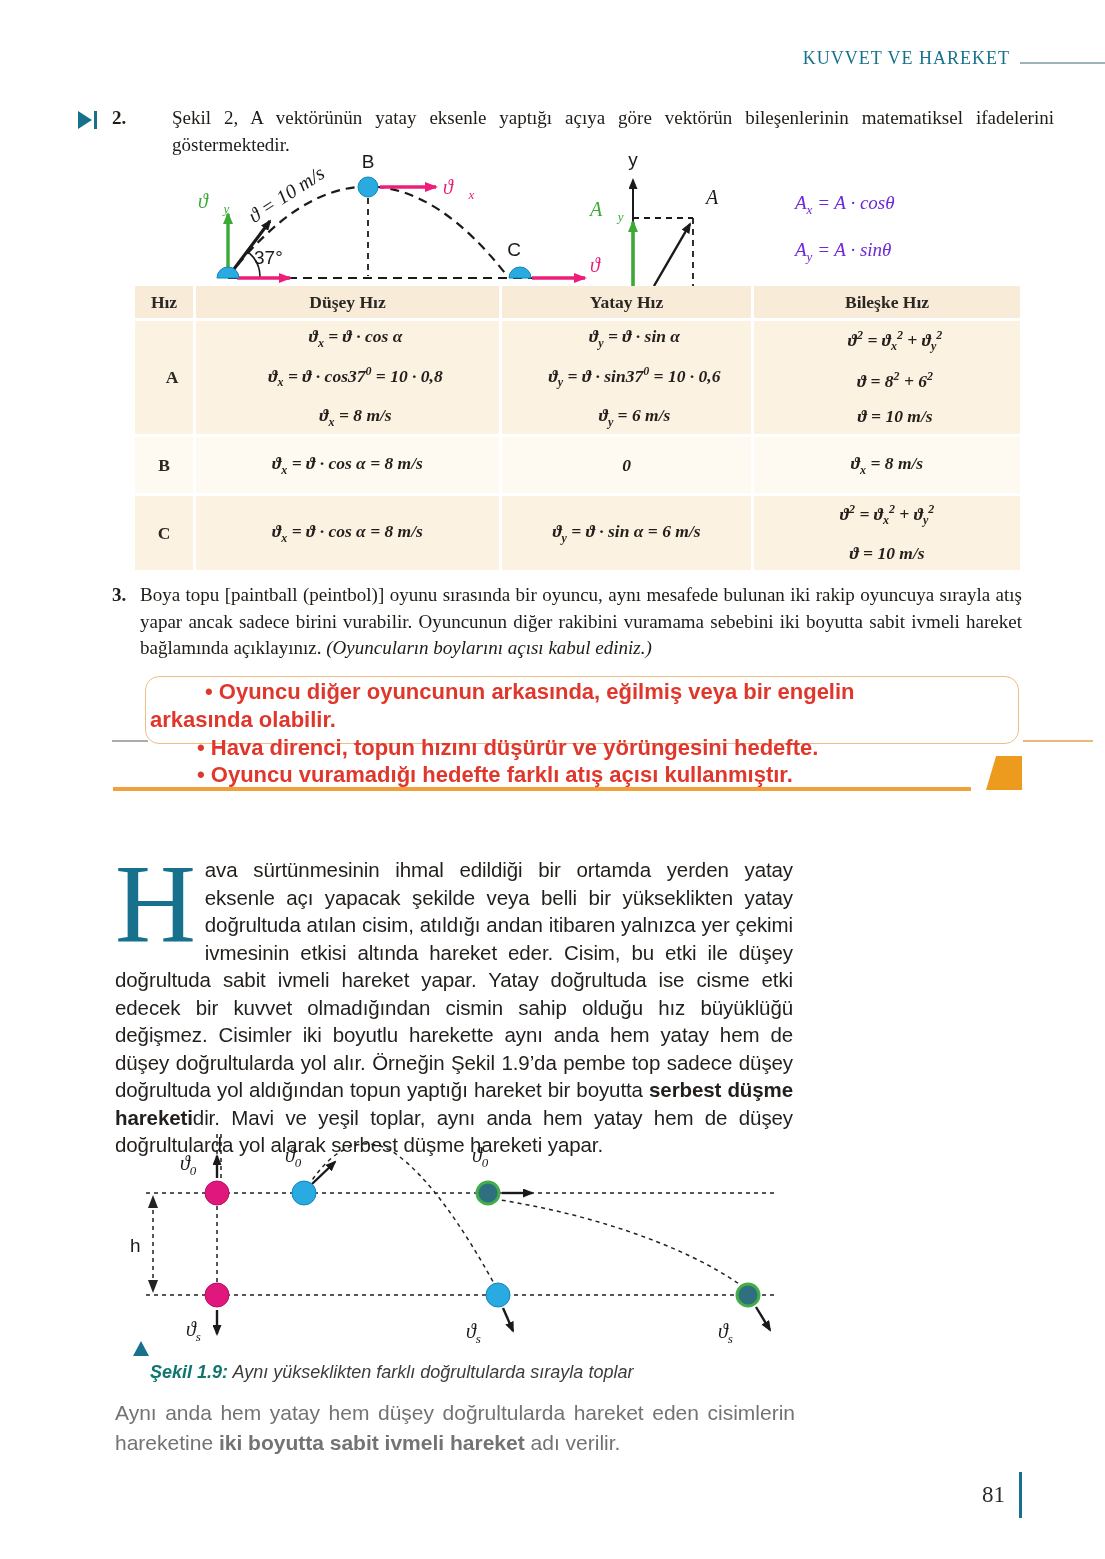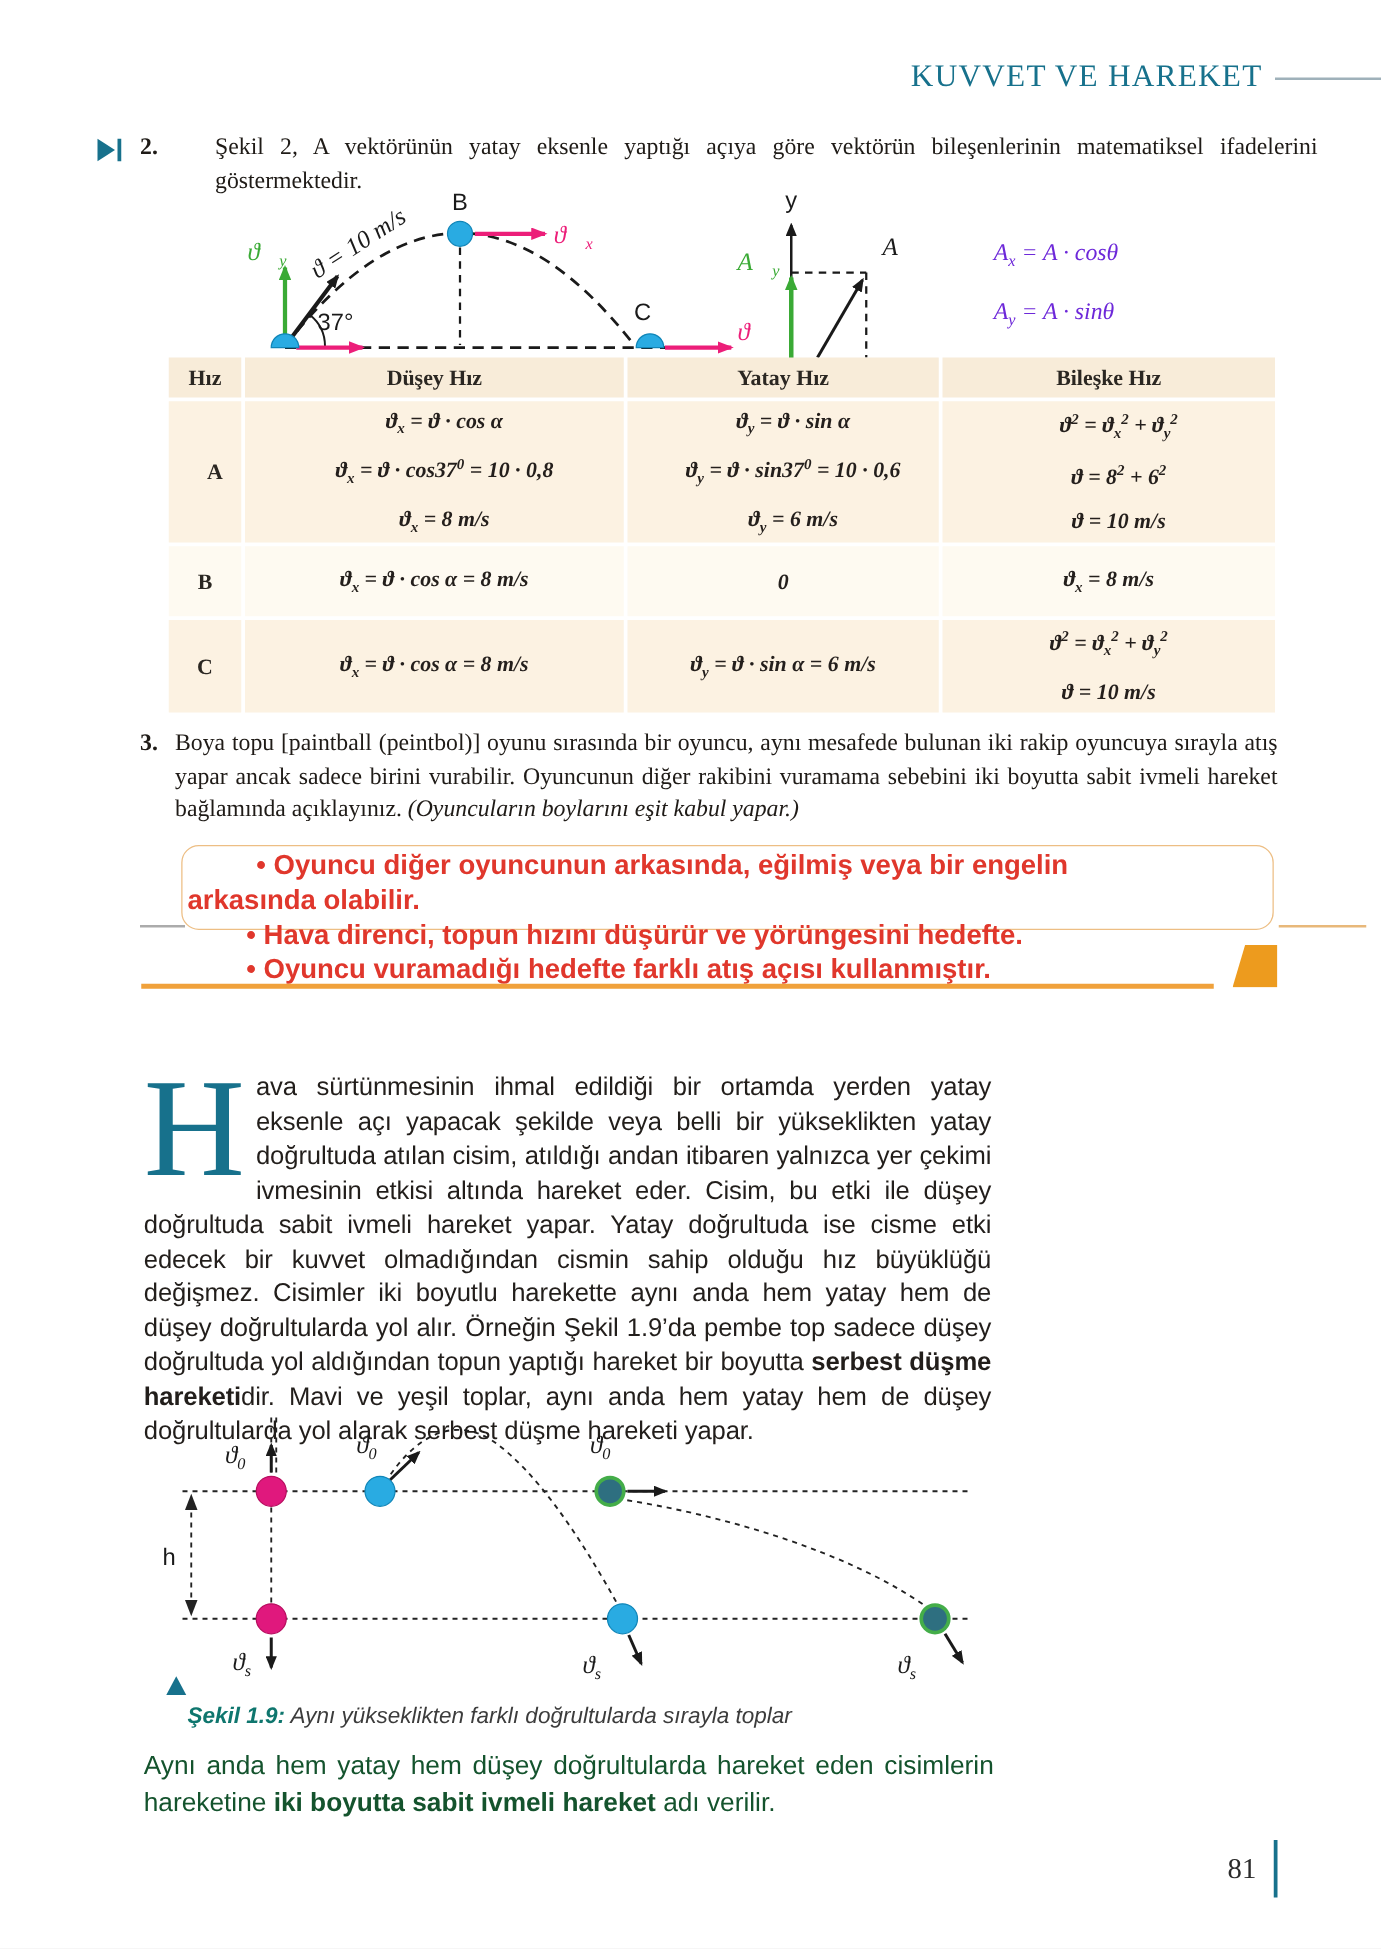--- a/index.html
+++ b/index.html
@@ -1,21 +1,21 @@
 <!DOCTYPE html>
 <html><head>
 <meta charset="utf-8">
 <style>
   html,body{margin:0;padding:0;background:#e9e9e9;}
   .page{position:relative;width:1105px;height:1559px;background:#ffffff;overflow:hidden;
         font-family:"Liberation Sans",sans-serif;color:#1f1b17;}
   .abs{position:absolute;}
 
   
-  .hdr-title{font-family:"Liberation Serif",serif;font-size:25px;letter-spacing:1px;
+  .hdr-title{font-family:"Liberation Serif",serif;font-size:18px;letter-spacing:1px;
              color:#17718c;font-weight:normal;}
   .hdr-line{background:#9fb1ba;height:2px;}
 
   
   .q-num{font-family:"Liberation Serif",serif;font-weight:bold;font-size:19px;}
   .q-text{font-family:"Liberation Serif",serif;font-size:19px;line-height:26.5px;text-align:justify;}
   .qicon{display:flex;align-items:center;}
   .qicon .tri{width:0;height:0;border-top:9px solid transparent;border-bottom:9px solid transparent;
               border-left:14px solid #17718c;}
   .qicon .bar{width:3px;height:18px;background:#17718c;margin-left:2px;}
@@ -47,21 +47,21 @@
   
   .body-text{font-size:20.5px;line-height:27.5px;text-align:justify;color:#221e1b;letter-spacing:-0.1px;}
   .dropcap{float:left;font-family:"Liberation Serif",serif;color:#17718c;
            font-size:112px;line-height:82px;margin:6px 9px 0 0;}
 
   
   .cap-marker{width:0;height:0;border-left:8px solid transparent;border-right:8px solid transparent;
               border-bottom:15px solid #17718c;}
   .caption{font-size:18px;font-style:italic;color:#3c3c3c;}
   .caption b{font-weight:bold;color:#0f766e;}
-  .closing{font-size:21px;line-height:30px;text-align:justify;color:#14532d;}
+  .closing{font-size:21px;line-height:30px;text-align:justify;color:#737373;}
 
   .page-num{font-family:"Liberation Serif",serif;font-size:23px;color:#2b2b2b;}
   .page-num-line{width:2.5px;background:#17718c;}
 
   
   .dsh{stroke:#1a1a1a;stroke-width:2.2;stroke-dasharray:9 6;fill:none;}
   .dsh2{stroke:#1a1a1a;stroke-width:1.8;stroke-dasharray:6 5;fill:none;}
   .dsh3{stroke:#222222;stroke-width:1.5;stroke-dasharray:4 4;fill:none;}
   .sv-ser{font-family:"Liberation Serif",serif;font-style:italic;font-size:20px;fill:#1a1a1a;}
   .sv-sans{font-family:"Liberation Sans",sans-serif;font-size:19px;fill:#1a1a1a;}
@@ -175,21 +175,21 @@
     <div class="bg-c tcell">
       <div class="m">ϑ<sub>y</sub> = ϑ · sin α = 6 m/s</div>
     </div>
     <div class="bg-c tcell">
       <div class="m">ϑ<sup>2</sup> = ϑ<sub>x</sub><sup>2</sup> + ϑ<sub>y</sub><sup>2</sup></div>
       <div class="m">ϑ = 10 m/s</div>
     </div>
   </div>
 
   <div class="abs q-num" style="left:112px;top:584px;">3.</div>
-  <div class="abs q-text" style="left:140px;top:582px;width:882px;">Boya topu [paintball (peintbol)] oyunu sırasında bir oyuncu, aynı mesafede bulunan iki rakip oyuncuya sırayla atış yapar ancak sadece birini vurabilir. Oyuncunun diğer rakibini vuramama sebebini iki boyutta sabit ivmeli hareket bağlamında açıklayınız. <i>(Oyuncuların boylarını eşit kabul yapar.)</i></div>
+  <div class="abs q-text" style="left:140px;top:582px;width:882px;">Boya topu [paintball (peintbol)] oyunu sırasında bir oyuncu, aynı mesafede bulunan iki rakip oyuncuya sırayla atış yapar ancak sadece birini vurabilir. Oyuncunun diğer rakibini vuramama sebebini iki boyutta sabit ivmeli hareket bağlamında açıklayınız. <i>(Oyuncuların boylarını açısı kabul ediniz.)</i></div>
 
   <div class="abs thin-gray" style="left:112px;top:740px;width:36px;"></div>
   <div class="abs thin-tan" style="left:1023px;top:740px;width:70px;"></div>
   <div class="abs ans-rect" style="left:145px;top:676px;width:872px;height:66px;"></div>
   <div class="ans-line" style="left:205px;top:679px;">• Oyuncu diğer oyuncunun arkasında, eğilmiş veya bir engelin</div>
   <div class="ans-line" style="left:150px;top:707px;">arkasında olabilir.</div>
   <div class="ans-line" style="left:197px;top:735px;">• Hava direnci, topun hızını düşürür ve yörüngesini hedefte.</div>
   <div class="ans-line" style="left:197px;top:762px;">• Oyuncu vuramadığı hedefte farklı atış açısı kullanmıştır.</div>
   <div class="abs orange-rule" style="left:113px;top:787px;width:858px;"></div>
   <div class="abs orange-trap" style="left:986px;top:756px;width:36px;height:34px;"></div>

